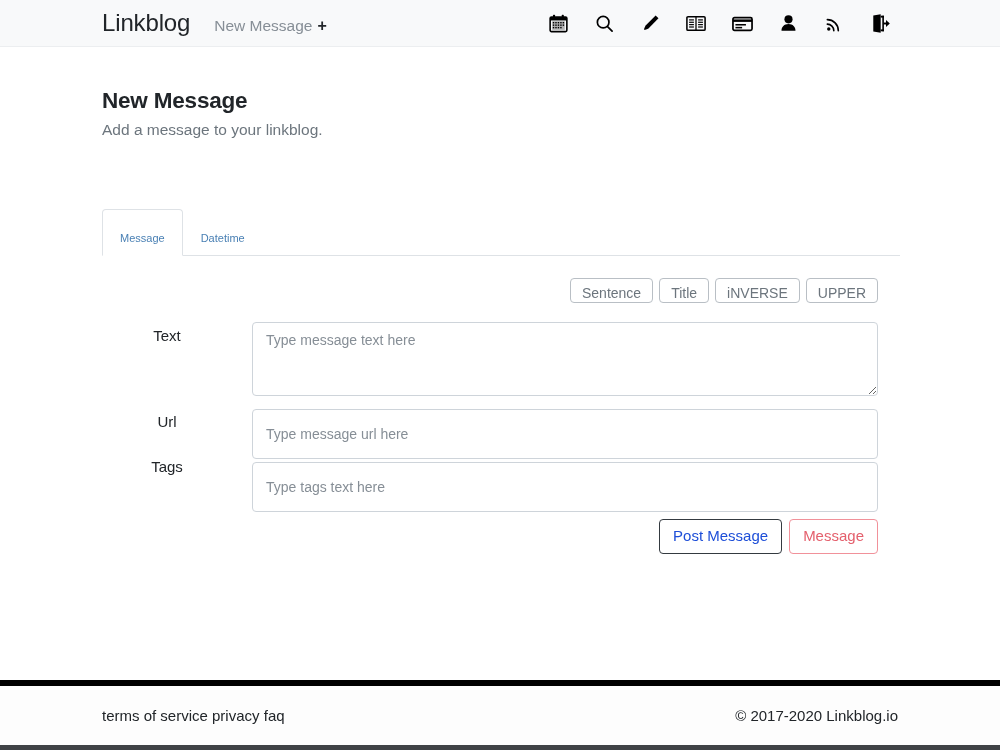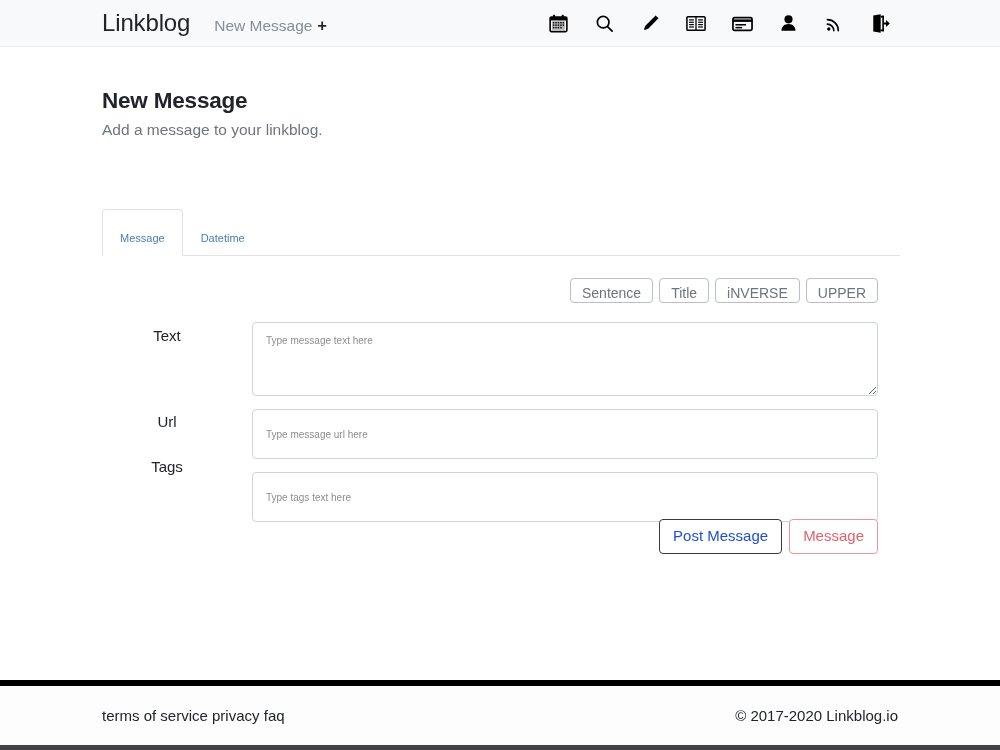--- a/index.html
+++ b/index.html
@@ -112,21 +112,21 @@
   .form-row { position: absolute; left: 102px; width: 776px; }
   .form-label {
     position: absolute; left: 0; width: 130px;
     text-align: center;
     font-size: 15px; color: #212529;
   }
   .field {
     position: absolute; left: 150px;
     width: 626px;
     font-family: "Liberation Sans", sans-serif;
-    font-size: 10px;
+    font-size: 14px;
     color: #495057;
     background: #ffffff;
     border: 1px solid #ced4da;
     border-radius: 4px;
     padding: 8px 13px;
     outline: none;
   }
   .field::placeholder { color: #868e96; opacity: 1; }
   textarea.field {
     height: 74px;
@@ -310,21 +310,21 @@
     <textarea class="field" style="top: 0px;" placeholder="Type message text here"></textarea>
   </div>
 
   <div class="form-row" style="top:409px;">
     <div class="form-label" style="top:4px;">Url</div>
     <input class="field" type="text" style="top: 0px;" placeholder="Type message url here">
   </div>
 
   <div class="form-row" style="top:454px;">
     <div class="form-label" style="top:4px;">Tags</div>
-    <input class="field" type="text" style="top: 18px;" placeholder="Type tags text here">
+    <input class="field" type="text" style="top: 8px;" placeholder="Type tags text here">
   </div>
 
   <div class="actions">
     <button class="btn btn-dark">Post Message</button>
     <button class="btn btn-danger">Message</button>
   </div>
 
   <div class="footer">
     <div class="footer-left">
       <a href="#">terms of service</a>

